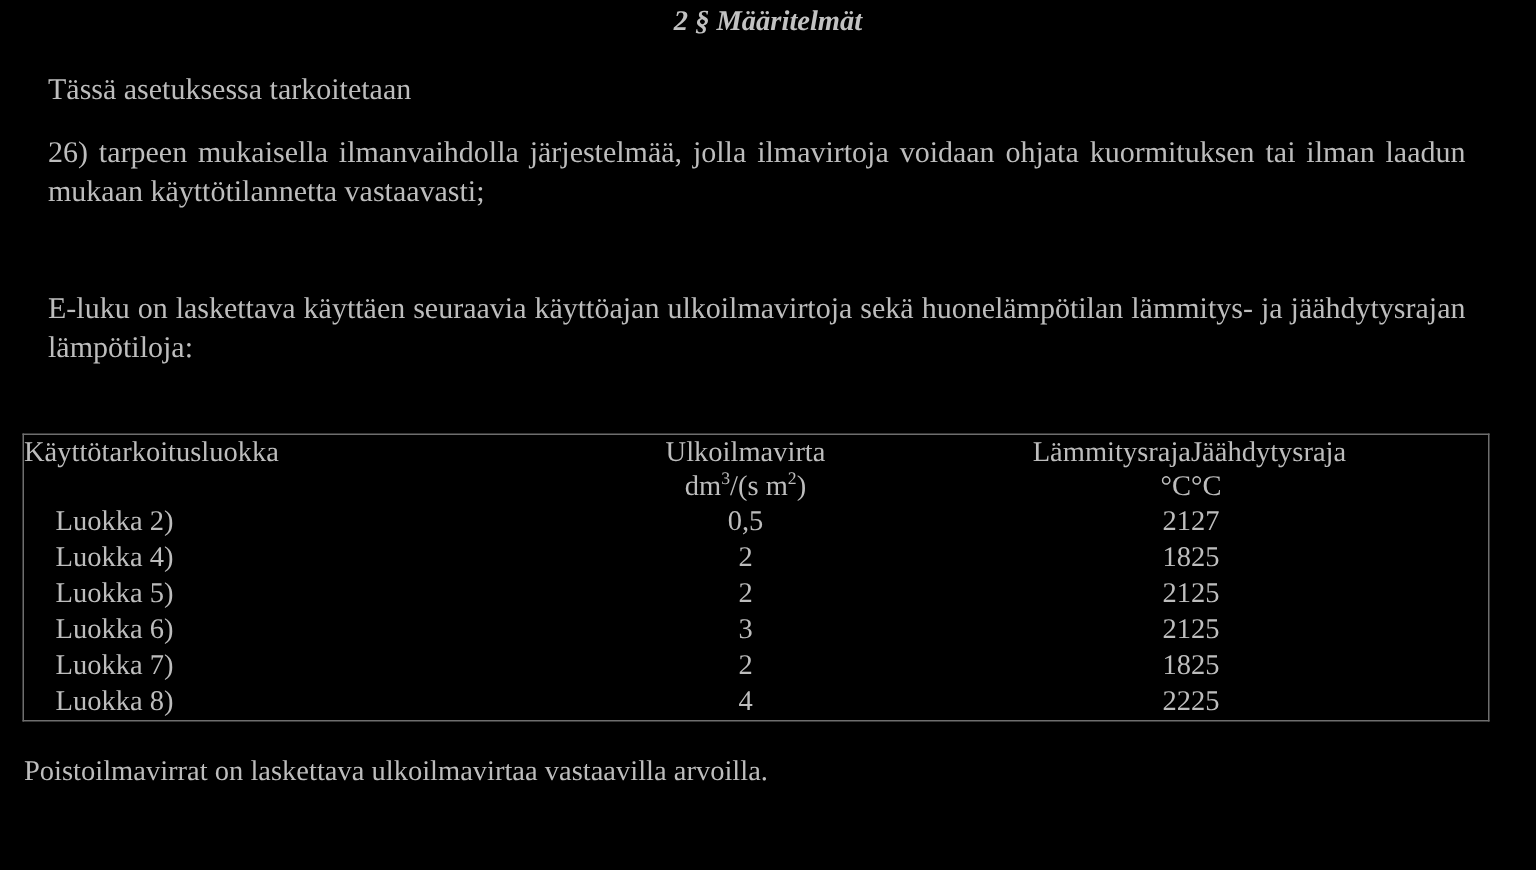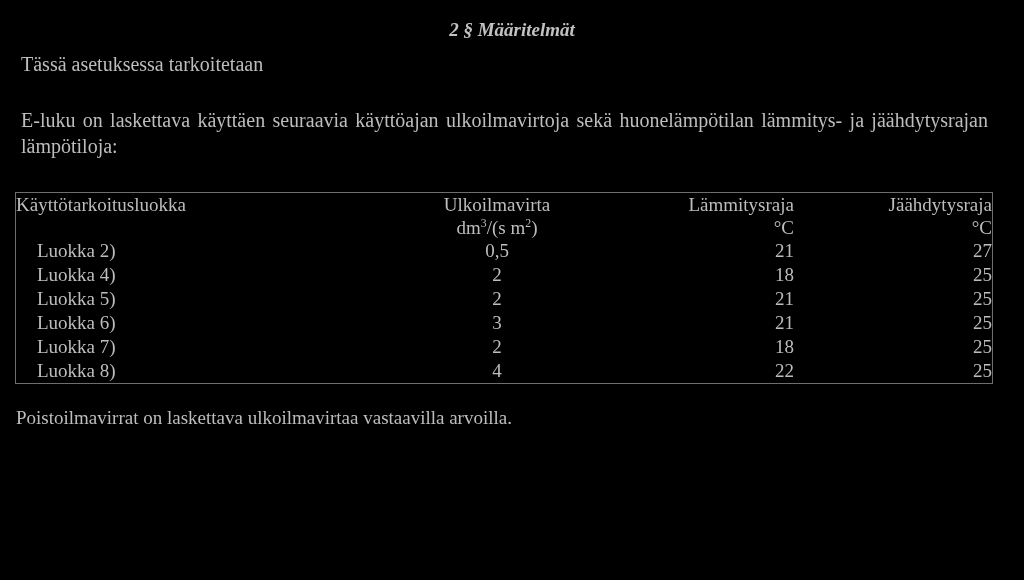--- a/index.html
+++ b/index.html
@@ -20,27 +20,27 @@
   }
 
   .heading {
     text-align: center;
     font-style: italic;
     font-size: 19px;
     line-height: 25px;
     color: #c2c2c2;
     margin: 0;
   }
-  .heading-1 { padding-top: 17px; }
+  .heading-1 { padding-top: 2px; }
   .heading-2 { padding-top: 0; }
 
   .body-text {
     font-size: 20px;
     line-height: 26px;
-    margin: 5px;
+    margin: 16px;
     padding: 0 31px 0 16px;
     color: #bdbdbd;
   }
   .body-text.justify {
     text-align: justify;
     text-align-last: left;
   }
   .lead { padding-top: 4px; }
 
   .spacer-1 { height: 20px; }
@@ -77,21 +77,21 @@
     text-align: left;
     padding-left: 14px;
     border-right: 1px solid #6e6e6e;
   }
   th.col-name { padding-left: 14px; }
   th.col-v, td.col-v {
     width: 198px;
     text-align: center;
   }
   th.col-v2, td.col-v2 { width: 198px; text-align: right; }
-  th.col-v3, td.col-v3 { width: 198px; text-align: right; }
+  th.col-v3, td.col-v3 { width: 198px; text-align: left; }
 
   tbody td {
     padding: 1px 0 2px 0;
     line-height: 24px;
   }
   tbody td.col-name { padding-left: 21px; }
 
   .unit-line { display: block; }
   sup { font-size: 0.62em; vertical-align: super; line-height: 0; }
 
@@ -106,20 +106,21 @@
 </style>
 </head>
 <body>
 
 <div class="page">
 
   <h2 class="heading heading-1">2 § Määritelmät</h2>
 
   <p class="body-text lead">Tässä asetuksessa tarkoitetaan</p>
 
+  <p class="body-text justify">26) tarpeen mukaisella ilmanvaihdolla järjestelmää, jolla ilmavirtoja voidaan ohjata kuormituksen tai ilman laadun mukaan käyttötilannetta vastaavasti;</p>
 
   <div class="spacer-1"></div>
 
 
   <p class="body-text justify">E-luku on laskettava käyttäen seuraavia käyttöajan ulkoilmavirtoja sekä huonelämpötilan lämmitys- ja jäähdytysrajan lämpötiloja:</p>
 
   <div class="spacer-2"></div>
 
   <div class="table-wrap">
     <table class="data">

